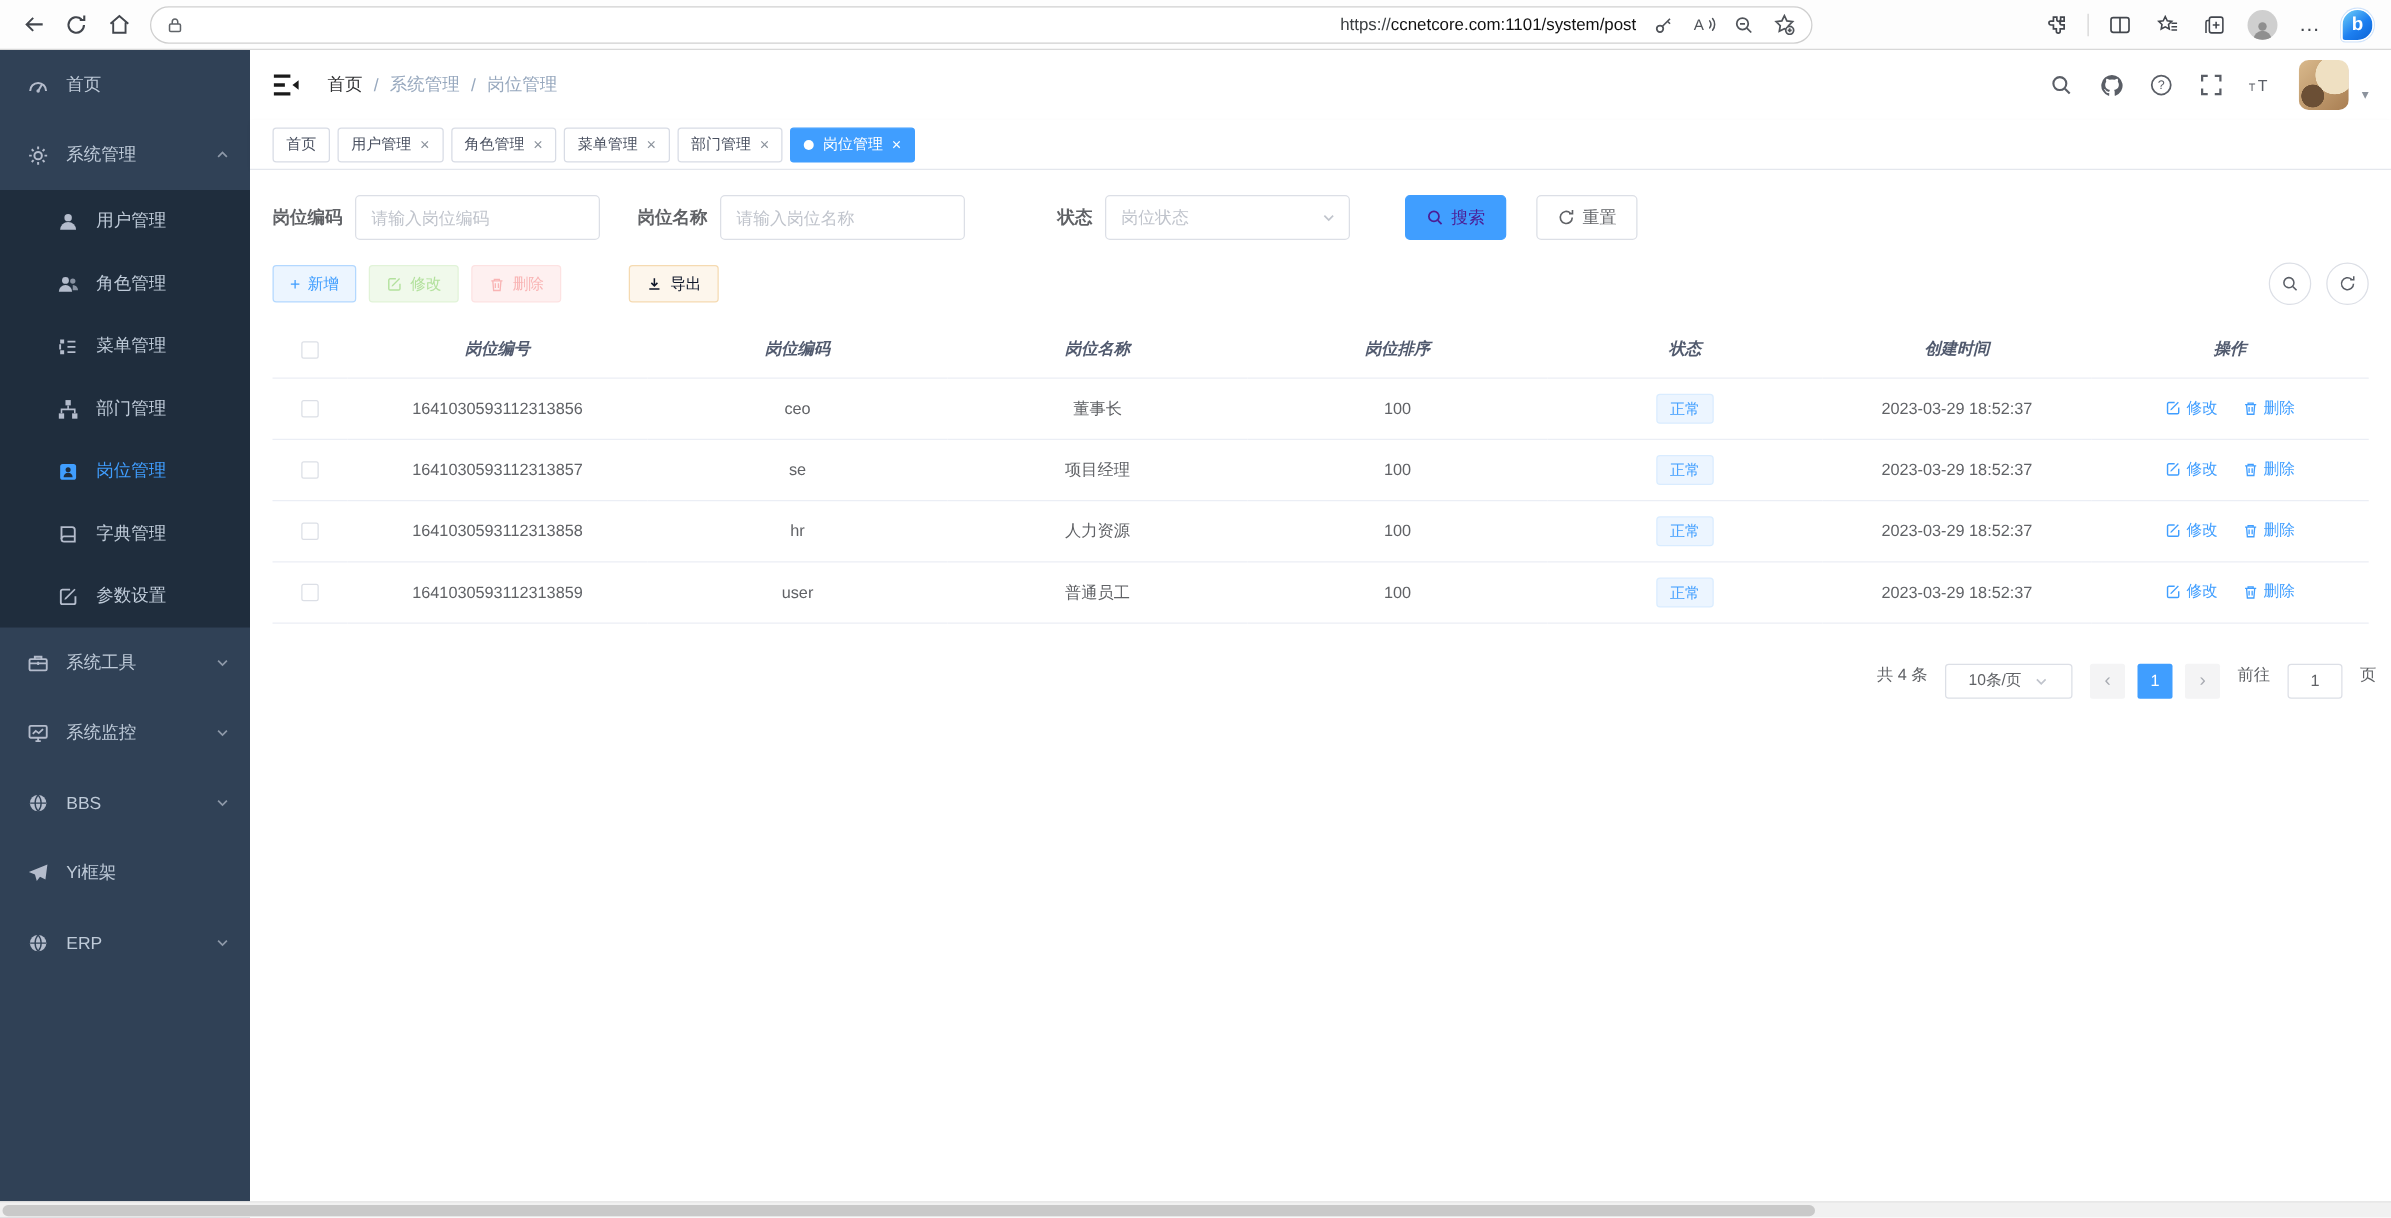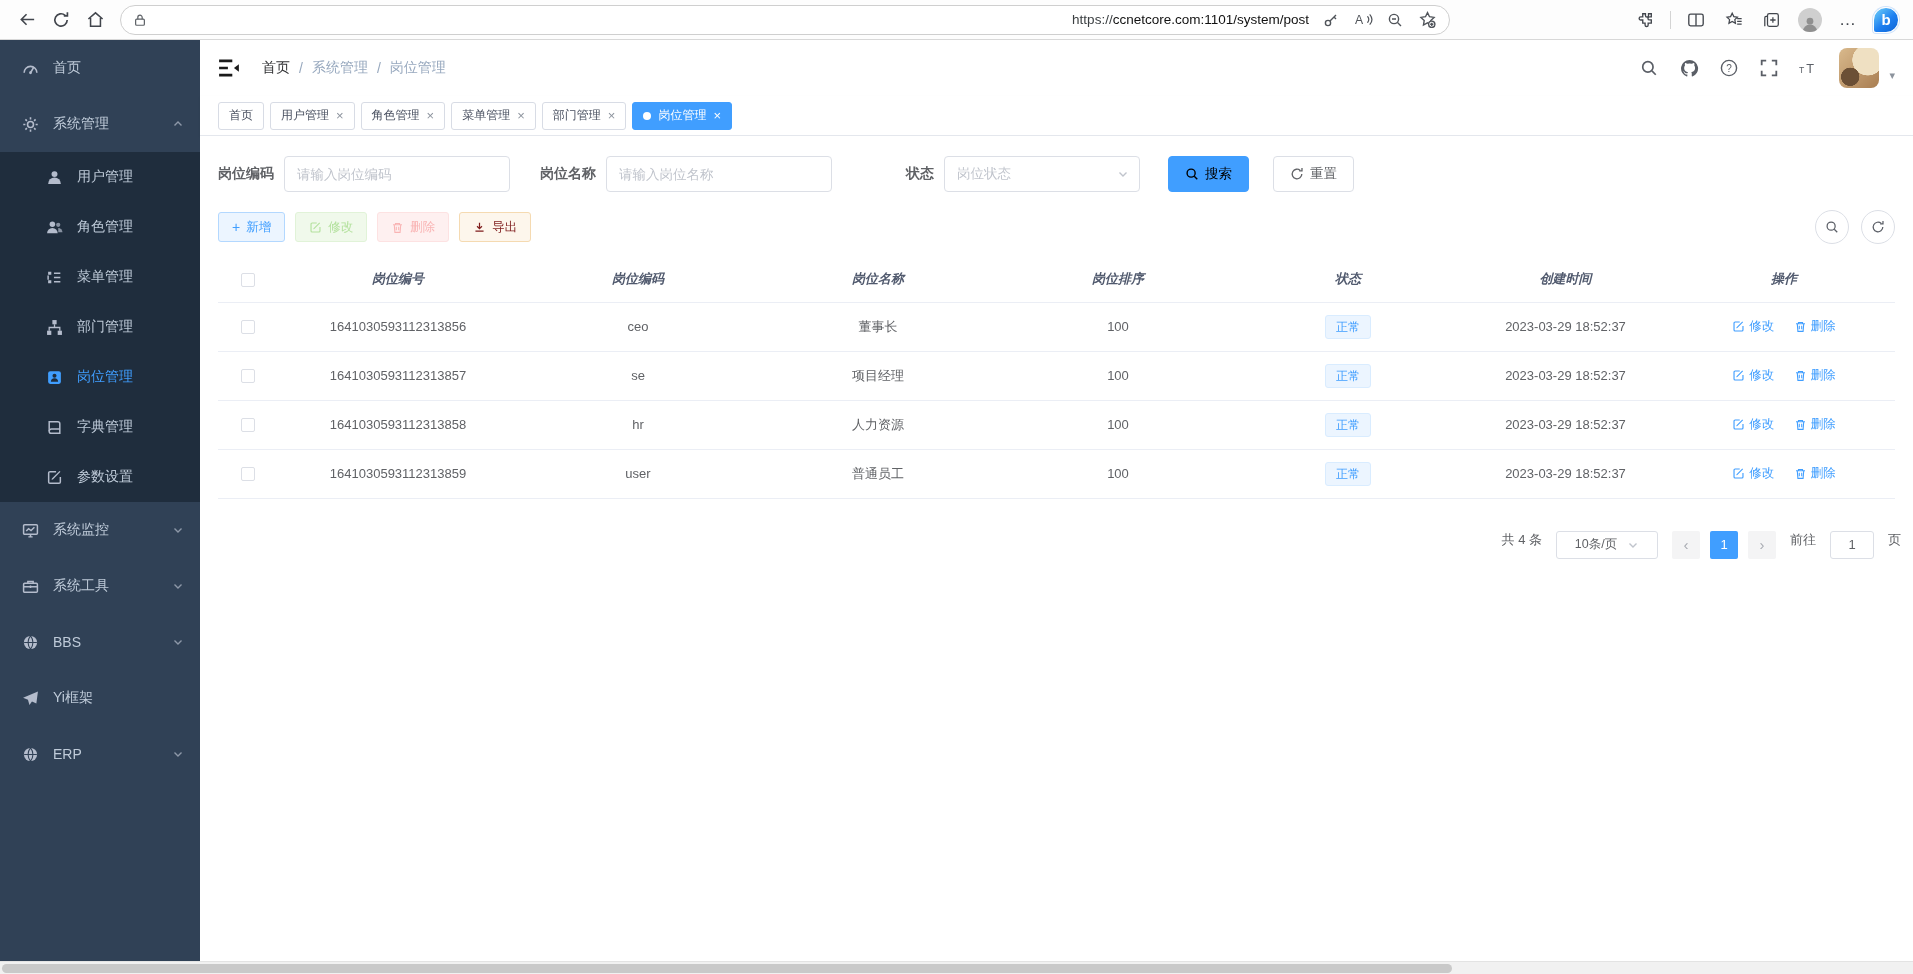--- a/index.html
+++ b/index.html
@@ -68,39 +68,39 @@
   .tag.active { background:#409eff; border-color:#409eff; color:#fff; }
   .tag.active .x { color:#fff; }
   .tag-dot { width:8px; height:8px; border-radius:50%; background:#fff; }
 
   
   .content { flex:1; padding:20px 18px 0 18px; background:#fff; min-width:0; }
 
   .filter-row { display:flex; align-items:center; margin-bottom:18px; }
   .f-item { display:flex; align-items:center; margin-right:30px; }
   .f-label { font-weight:bold; color:#606266; margin-right:10px; white-space:nowrap; }
-  .f-input { width:226px; height:36px; border:1px solid #dcdfe6; border-radius:4px; padding:16px 12px;
+  .f-input { width:196px; height:36px; border:1px solid #dcdfe6; border-radius:4px; padding:16px 12px;
     font-size:13.5px; color:#606266; outline:none; font-family:inherit; }
   .f-input::placeholder { color:#c0c4cc; }
   .f-select { width:196px; height:36px; border:1px solid #dcdfe6; border-radius:4px; padding:0 10px 0 12px;
     display:flex; align-items:center; justify-content:space-between; color:#c0c4cc; font-size:13.5px; cursor:pointer; }
   .f-select .chev { color:#c0c4cc; }
   .gap-wide { margin-right:0; }
   .btn { display:inline-flex; align-items:center; justify-content:center; gap:6px; border-radius:4px;
     font-size:13.5px; cursor:pointer; border:1px solid #dcdfe6; background:#fff; color:#606266;
     height:36px; padding:0 16px; font-family:inherit; }
-  .btn-primary { background:#409eff; border-color:#409eff; color:#000000; margin-left:28px; }
+  .btn-primary { background:#409eff; border-color:#409eff; color:#4c1d95; margin-left:44px; }
   .btn-reset { margin-left:24px; }
 
   .toolbar-row { display:flex; align-items:center; margin-bottom:12px; }
   .btn-sm { height:30px; padding:0 13px; font-size:12.5px; border-radius:3px; margin-right:10px; }
   .btn-add { background:#ecf5ff; border-color:#b3d8ff; color:#409eff; }
   .btn-edit { background:#f0f9eb; border-color:#e1f3d8; color:#b3e19d; cursor:not-allowed; }
   .btn-del { background:#fef0f0; border-color:#fde2e2; color:#f9b4b4; cursor:not-allowed; }
-  .btn-export { background:#fdf6ec; border-color:#f5dab1; color:#7f1d1d; }
+  .btn-export { background:#fdf6ec; border-color:#f5dab1; color:#0f172a;margin-left:44px; }
   .tool-circles { margin-left:auto; display:flex; gap:12px; }
   .circle-btn { width:34px; height:34px; border-radius:50%; border:1px solid #dcdfe6; background:#fff;
     display:flex; align-items:center; justify-content:center; color:#5a5e66; cursor:pointer; }
 
   table { width:100%; border-collapse:collapse; table-layout:fixed; }
   th, td { text-align:center; font-size:13px; border-bottom:1px solid #ebeef5; }
   th { color:#515a6e; font-weight:bold; height:46px;font-style:italic; }
   td { color:#606266; height:49px; }
   .cb { display:inline-block; width:14px; height:14px; border:1px solid #dcdfe6; border-radius:2px;
     background:#fff; vertical-align:middle; cursor:pointer; }
@@ -307,34 +307,34 @@
           <svg class="micon" viewBox="0 0 16 16">
               <path d="M9.5 2.5H3.8A1.3 1.3 0 0 0 2.5 3.8v8.4a1.3 1.3 0 0 0 1.3 1.3h8.4a1.3 1.3 0 0 0 1.3-1.3V7.5" fill="none" stroke="currentColor" stroke-width="1.4"></path>
               <path d="M6.5 9.8 13.6 2.7l-.9-.9L5.6 8.9l-.4 1.3z" fill="currentColor"></path>
             </svg>
           <span>参数设置</span>
         </div>
       </div>
 
       <div class="menu-item">
         <svg class="micon" viewBox="0 0 16 16" fill="none" stroke="currentColor" stroke-width="1.4">
+            <rect x="1.5" y="5" width="13" height="8.5" rx="1"></rect>
+            <path d="M5.5 5V3.2h5V5M1.5 8.2h13M8 7v2.5"></path>
+          </svg>
+        <span>系统工具</span>
+        <svg class="chev" width="12" height="12" viewBox="0 0 12 12" fill="none" stroke="currentColor" stroke-width="1.4">
+            <path d="M2.5 4.5 6 8l3.5-3.5"></path>
+          </svg>
+      </div>
+      <div class="menu-item">
+        <svg class="micon" viewBox="0 0 16 16" fill="none" stroke="currentColor" stroke-width="1.4">
             <rect x="1.5" y="2.5" width="13" height="9" rx="1"></rect>
             <path d="M6 14h4M8 11.5V14M4 8.5l2.2-2.2L8.5 8l3.2-3"></path>
           </svg>
         <span>系统监控</span>
-        <svg class="chev" width="12" height="12" viewBox="0 0 12 12" fill="none" stroke="currentColor" stroke-width="1.4">
-            <path d="M2.5 4.5 6 8l3.5-3.5"></path>
-          </svg>
-      </div>
-      <div class="menu-item">
-        <svg class="micon" viewBox="0 0 16 16" fill="none" stroke="currentColor" stroke-width="1.4">
-            <rect x="1.5" y="5" width="13" height="8.5" rx="1"></rect>
-            <path d="M5.5 5V3.2h5V5M1.5 8.2h13M8 7v2.5"></path>
-          </svg>
-        <span>系统工具</span>
         <svg class="chev" width="12" height="12" viewBox="0 0 12 12" fill="none" stroke="currentColor" stroke-width="1.4">
             <path d="M2.5 4.5 6 8l3.5-3.5"></path>
           </svg>
       </div>
       <div class="menu-item">
         <svg class="micon" viewBox="0 0 16 16">
             <circle cx="8" cy="8" r="6.2" fill="currentColor"></circle>
             <path d="M2 8h12M8 1.8a9.6 9.6 0 0 1 0 12.4M8 1.8a9.6 9.6 0 0 0 0 12.4" stroke="#304156" fill="none" stroke-width="1"></path>
           </svg>
         <span>BBS</span>

